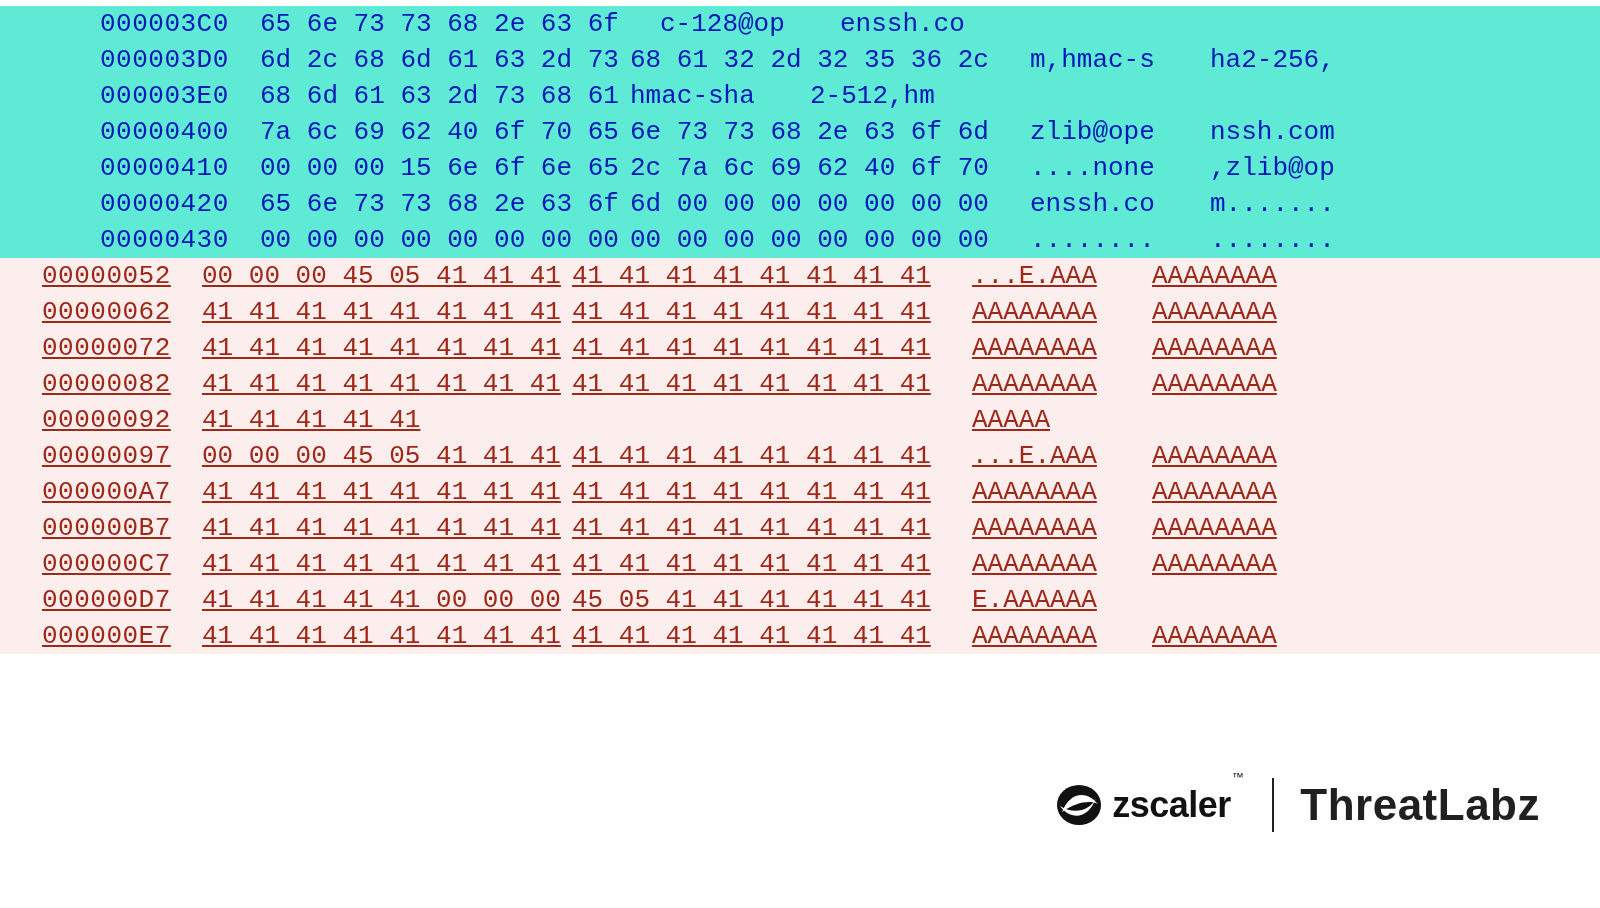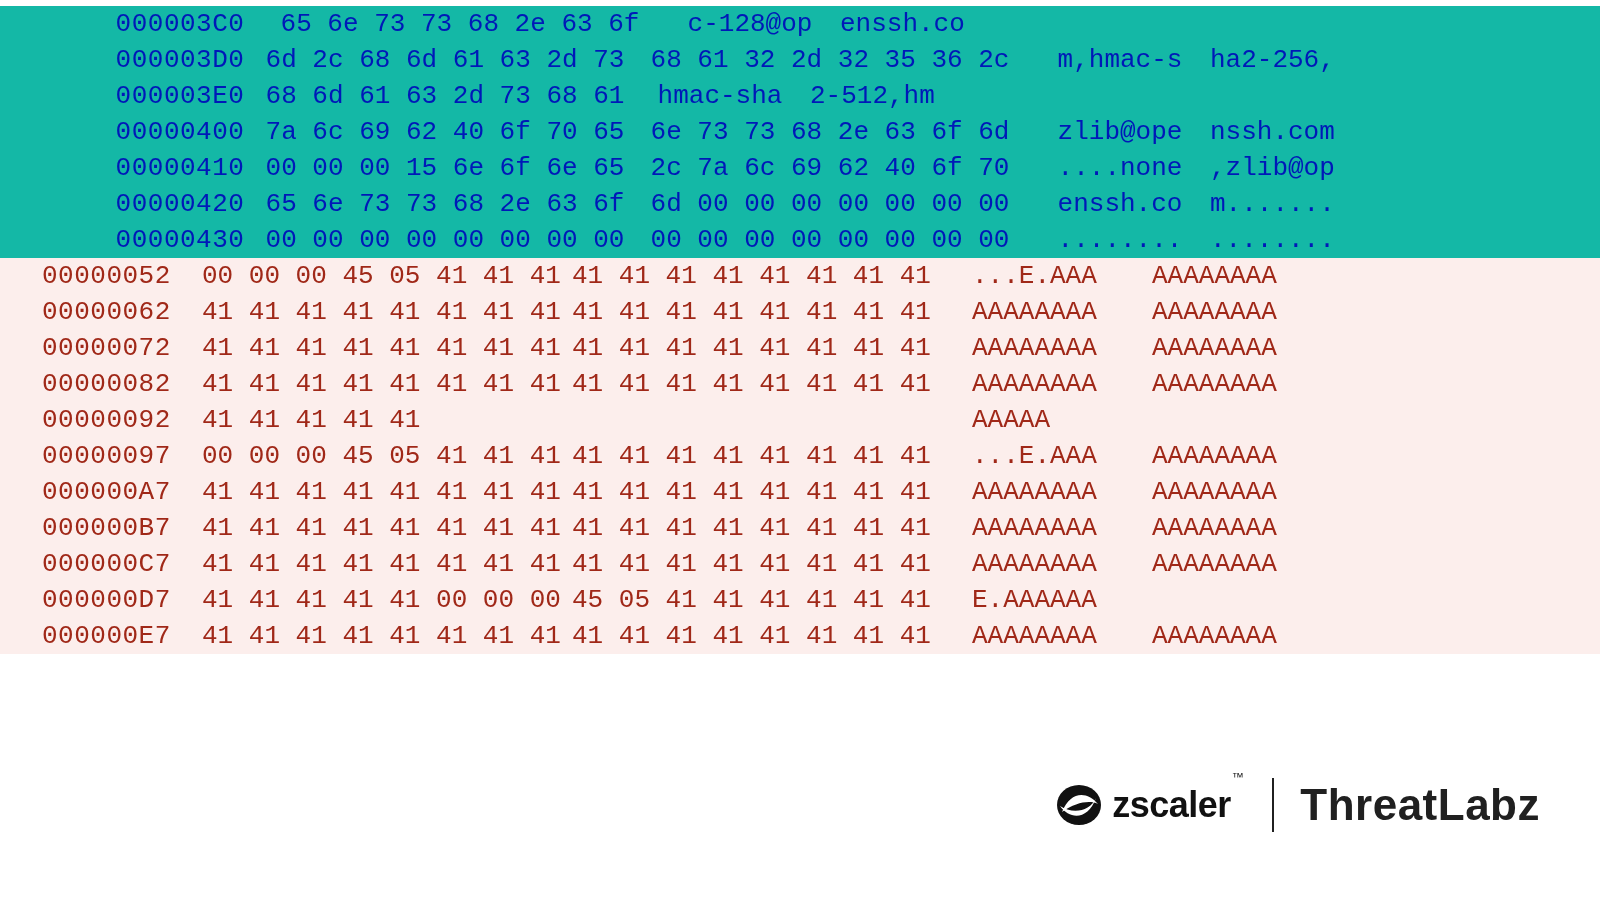--- a/index.html
+++ b/index.html
@@ -16,29 +16,29 @@
   .hexdump {
     padding-top: 6px;
   }
   .row {
     display: flex;
     line-height: 36px;
     height: 36px;
     white-space: pre;
   }
   .blue-row {
-    background: #14b8a6;
+    background: #5eead4;
     color: #0018b8;
     padding-left: 100px;
-    text-align: center;
   }
   .red-row {
     background: #fceeec;
     color: #a02818;
     padding-left: 42px;
+    text-decoration: underline;
   }
   .offset { width: 160px; letter-spacing: 0.5px;}
   .blue-row .offset { width: 160px; }
   .red-row .offset { width: 160px; }
   .hex1 { width: 370px; }
   .hex2 { width: 400px; }
   .ascii1 { width: 180px; }
   .ascii2 { }
   .footer {
     position: absolute;

